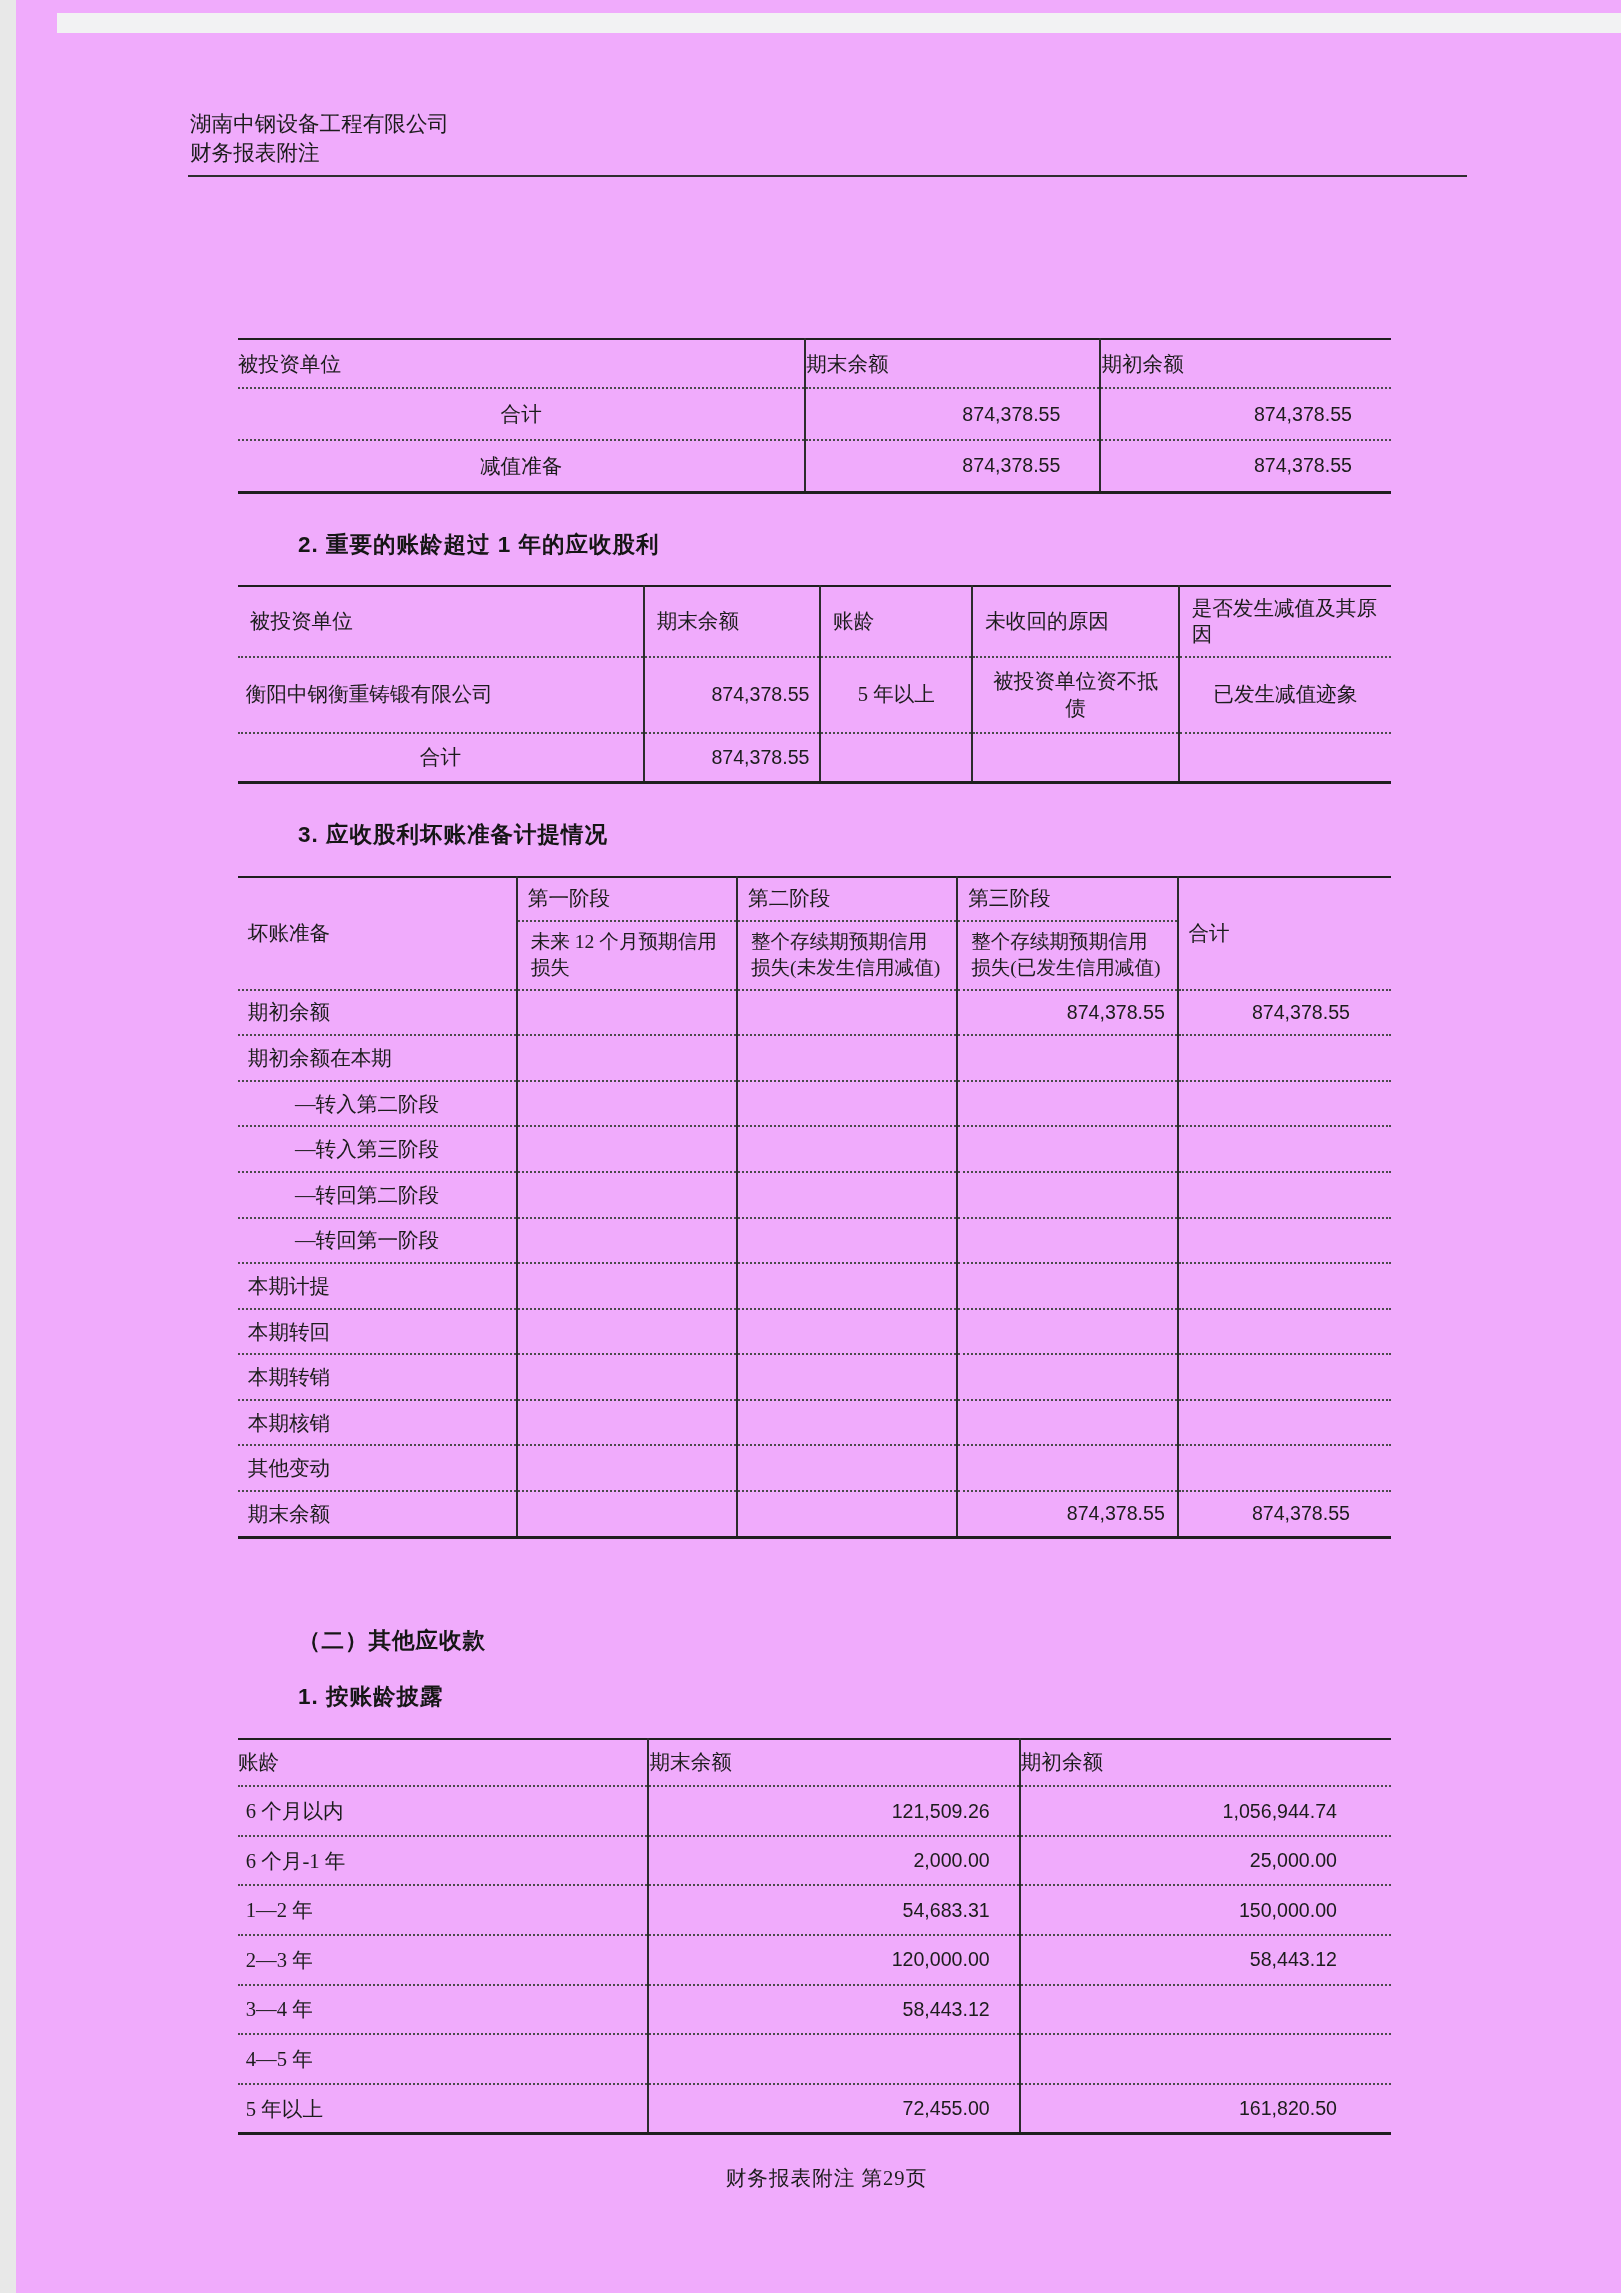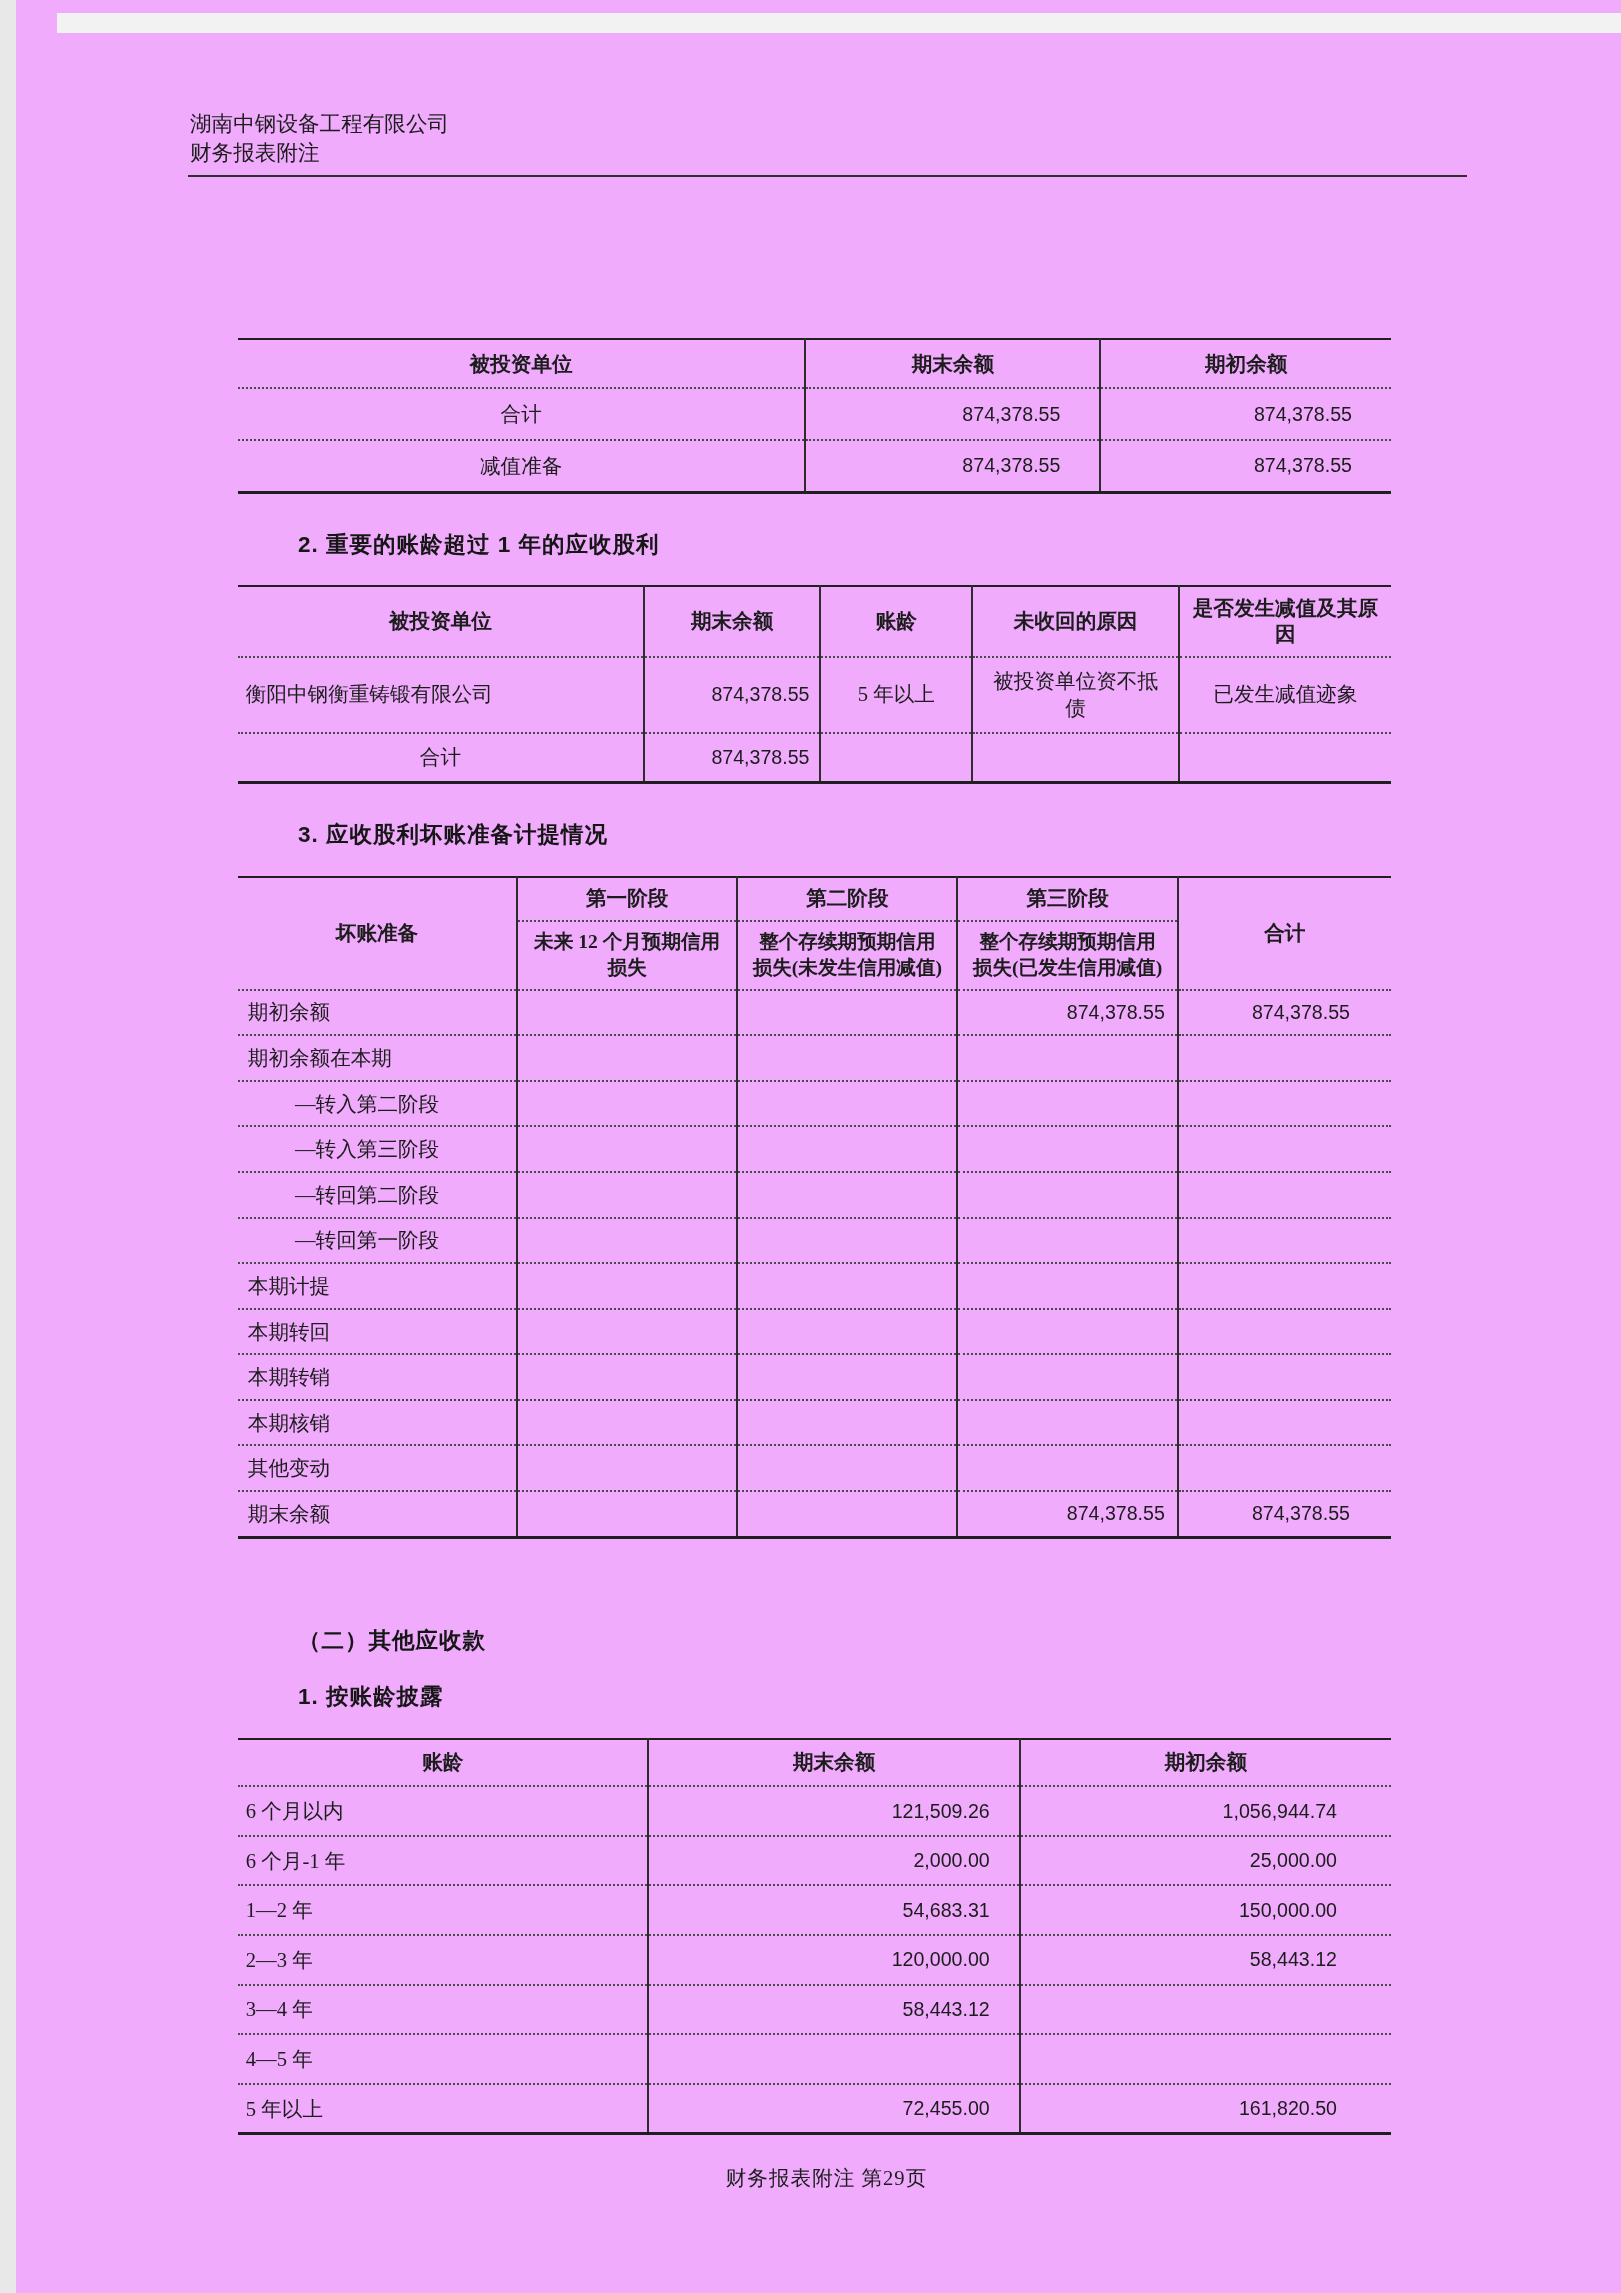--- a/index.html
+++ b/index.html
@@ -32,21 +32,21 @@
   h2.sec-first-of-group { margin-top:86px; }
   h2.sec-sub { margin-top:21.6px; }
 
   table.tbl {
     margin-left:222px; width:1153px;
     border-collapse:collapse; table-layout:fixed;
     border-top:2.9px solid #1f1f1f;
     border-bottom:3.9px solid #1f1f1f;
     font-size:20.6px;
   }
-  .tbl th { font-weight:700; text-align:center; vertical-align:middle; }
+  .tbl th { font-weight:400; text-align:left; vertical-align:middle; }
   .tbl td { vertical-align:middle; }
   .bl { border-left:2px solid #2c2c2c; }
   .tbl tbody td { border-top:2px dotted #4a4a4a; }
   .t3 thead tr.subhead th { border-top:2px dotted #4a4a4a; }
 
   
   .al-r, .num {
     font-family:"Liberation Sans","DejaVu Sans",sans-serif;
     font-size:19.6px;
   }

